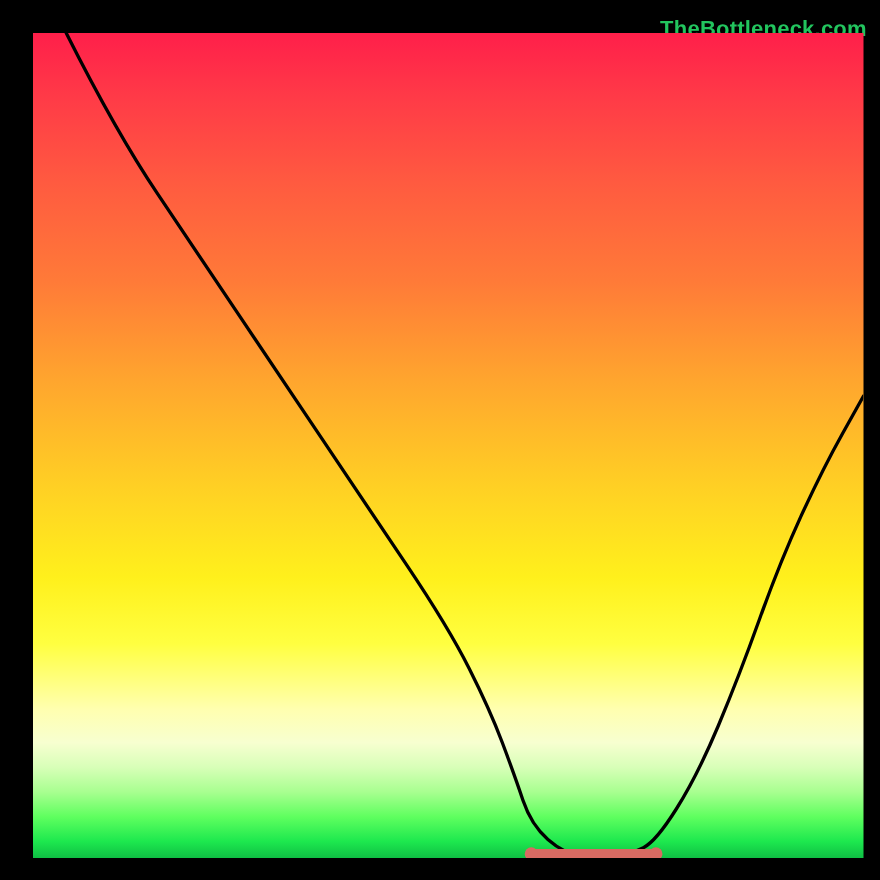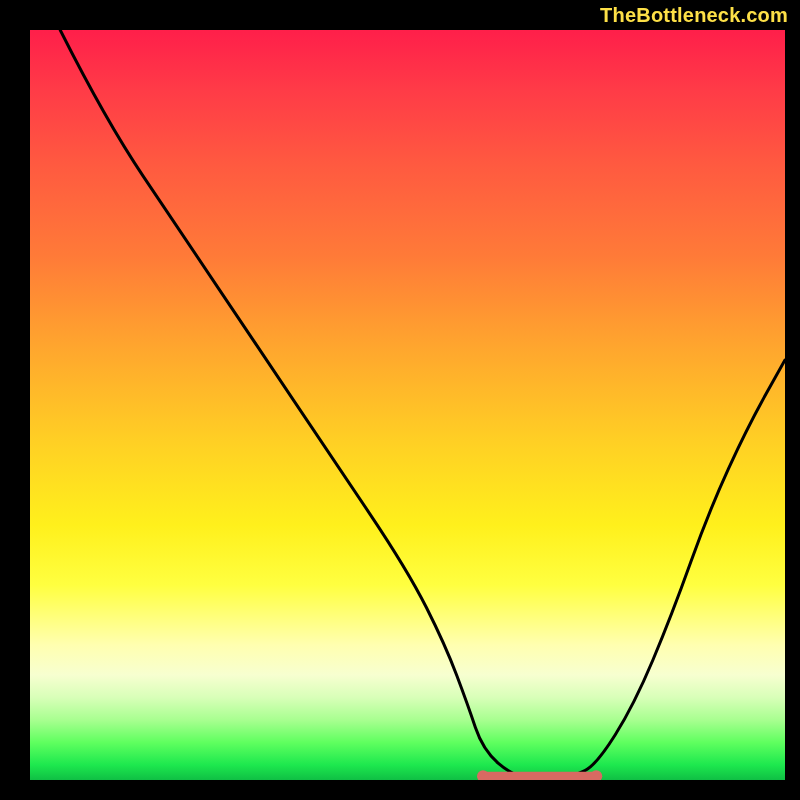--- a/index.html
+++ b/index.html
@@ -12,23 +12,23 @@
     overflow: hidden;
   }
   .frame {
     position: relative;
     width: 800px;
     height: 800px;
     background: #000;
   }
   .attribution {
     position: absolute;
-    top: 4px;
+    top: 16px;
     right: 12px;
-    color: #fde047;
+    color: #22c55e;
     font-size: 20px;
     font-weight: 600;
     letter-spacing: 0.2px;
   }
   
   .plot {
     position: absolute;
     left: 30px;
     top: 30px;
     width: 755px;   

